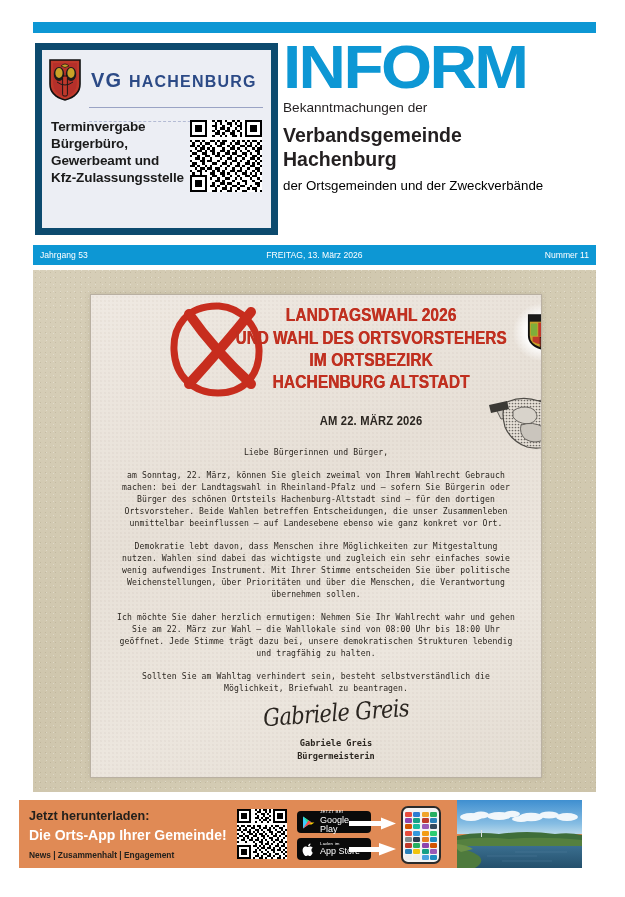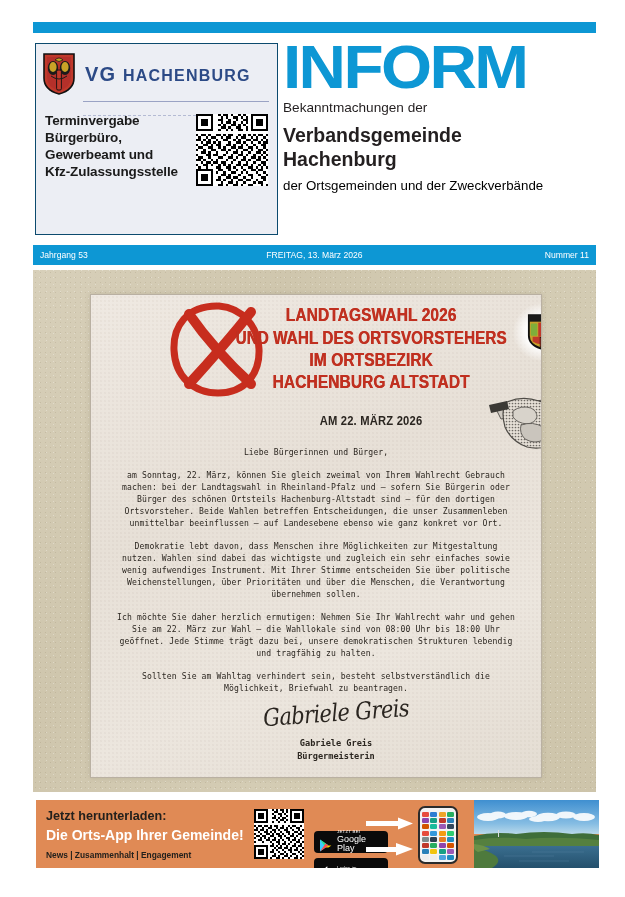--- a/index.html
+++ b/index.html
@@ -35,21 +35,21 @@
   }
 
   
   .logo-box {
     position: absolute;
     left: 35px;
     top: 3px;
     width: 243px;
     height: 192px;
     background: #eceef4;
-    border: 1px solid #0c4a6e;
+    border: 7px solid #0c4a6e;
     box-sizing: border-box;
   }
   .logo-top {
     display: flex;
     align-items: center;
     padding: 6px 6px 0 6px;
     height: 48px;
   }
   .crest {
     width: 34px;
@@ -306,21 +306,21 @@
     font-size: 8.6px;
     color: #2b2620;
     margin-top: 12px;
     line-height: 1.5;
     font-weight: bold;
   }
 
   
   .ad {
     position: absolute;
-    left: 36px;
+    left: 19px;
     top: 800px;
     width: 563px;
     height: 68px;
     background: #e08a55;
     overflow: hidden;
   }
   .ad-text {
     position: absolute;
     left: 10px;
     top: 9px;
@@ -352,24 +352,23 @@
     width: 50px;
     height: 50px;
   }
   .badge {
     position: absolute;
     width: 74px;
     height: 22px;
     background: #0a0a0a;
     border-radius: 4px;
     display: flex;
-    align-items: flex-end;
-    padding: 0 4px;
+    align-items: center;
+    padding: 9px 4px;
     box-sizing: border-box;
-    margin-top: 20px;
   }
   .badge .bi { flex: 0 0 15px; height: 15px; }
   .badge .bt { margin-left: 4px; line-height: 1; }
   .badge .bt .t1 { font-size: 4.4px; color: #ffffff; display: block; letter-spacing: 0.2px; }
   .badge .bt .t2 { font-size: 9px; color: #ffffff; display: block; margin-top: 1px; }
   .badge-gp { left: 278px; top: 11px; }
   .badge-as { left: 278px; top: 38px; }
   .phone {
     position: absolute;
     left: 382px;

